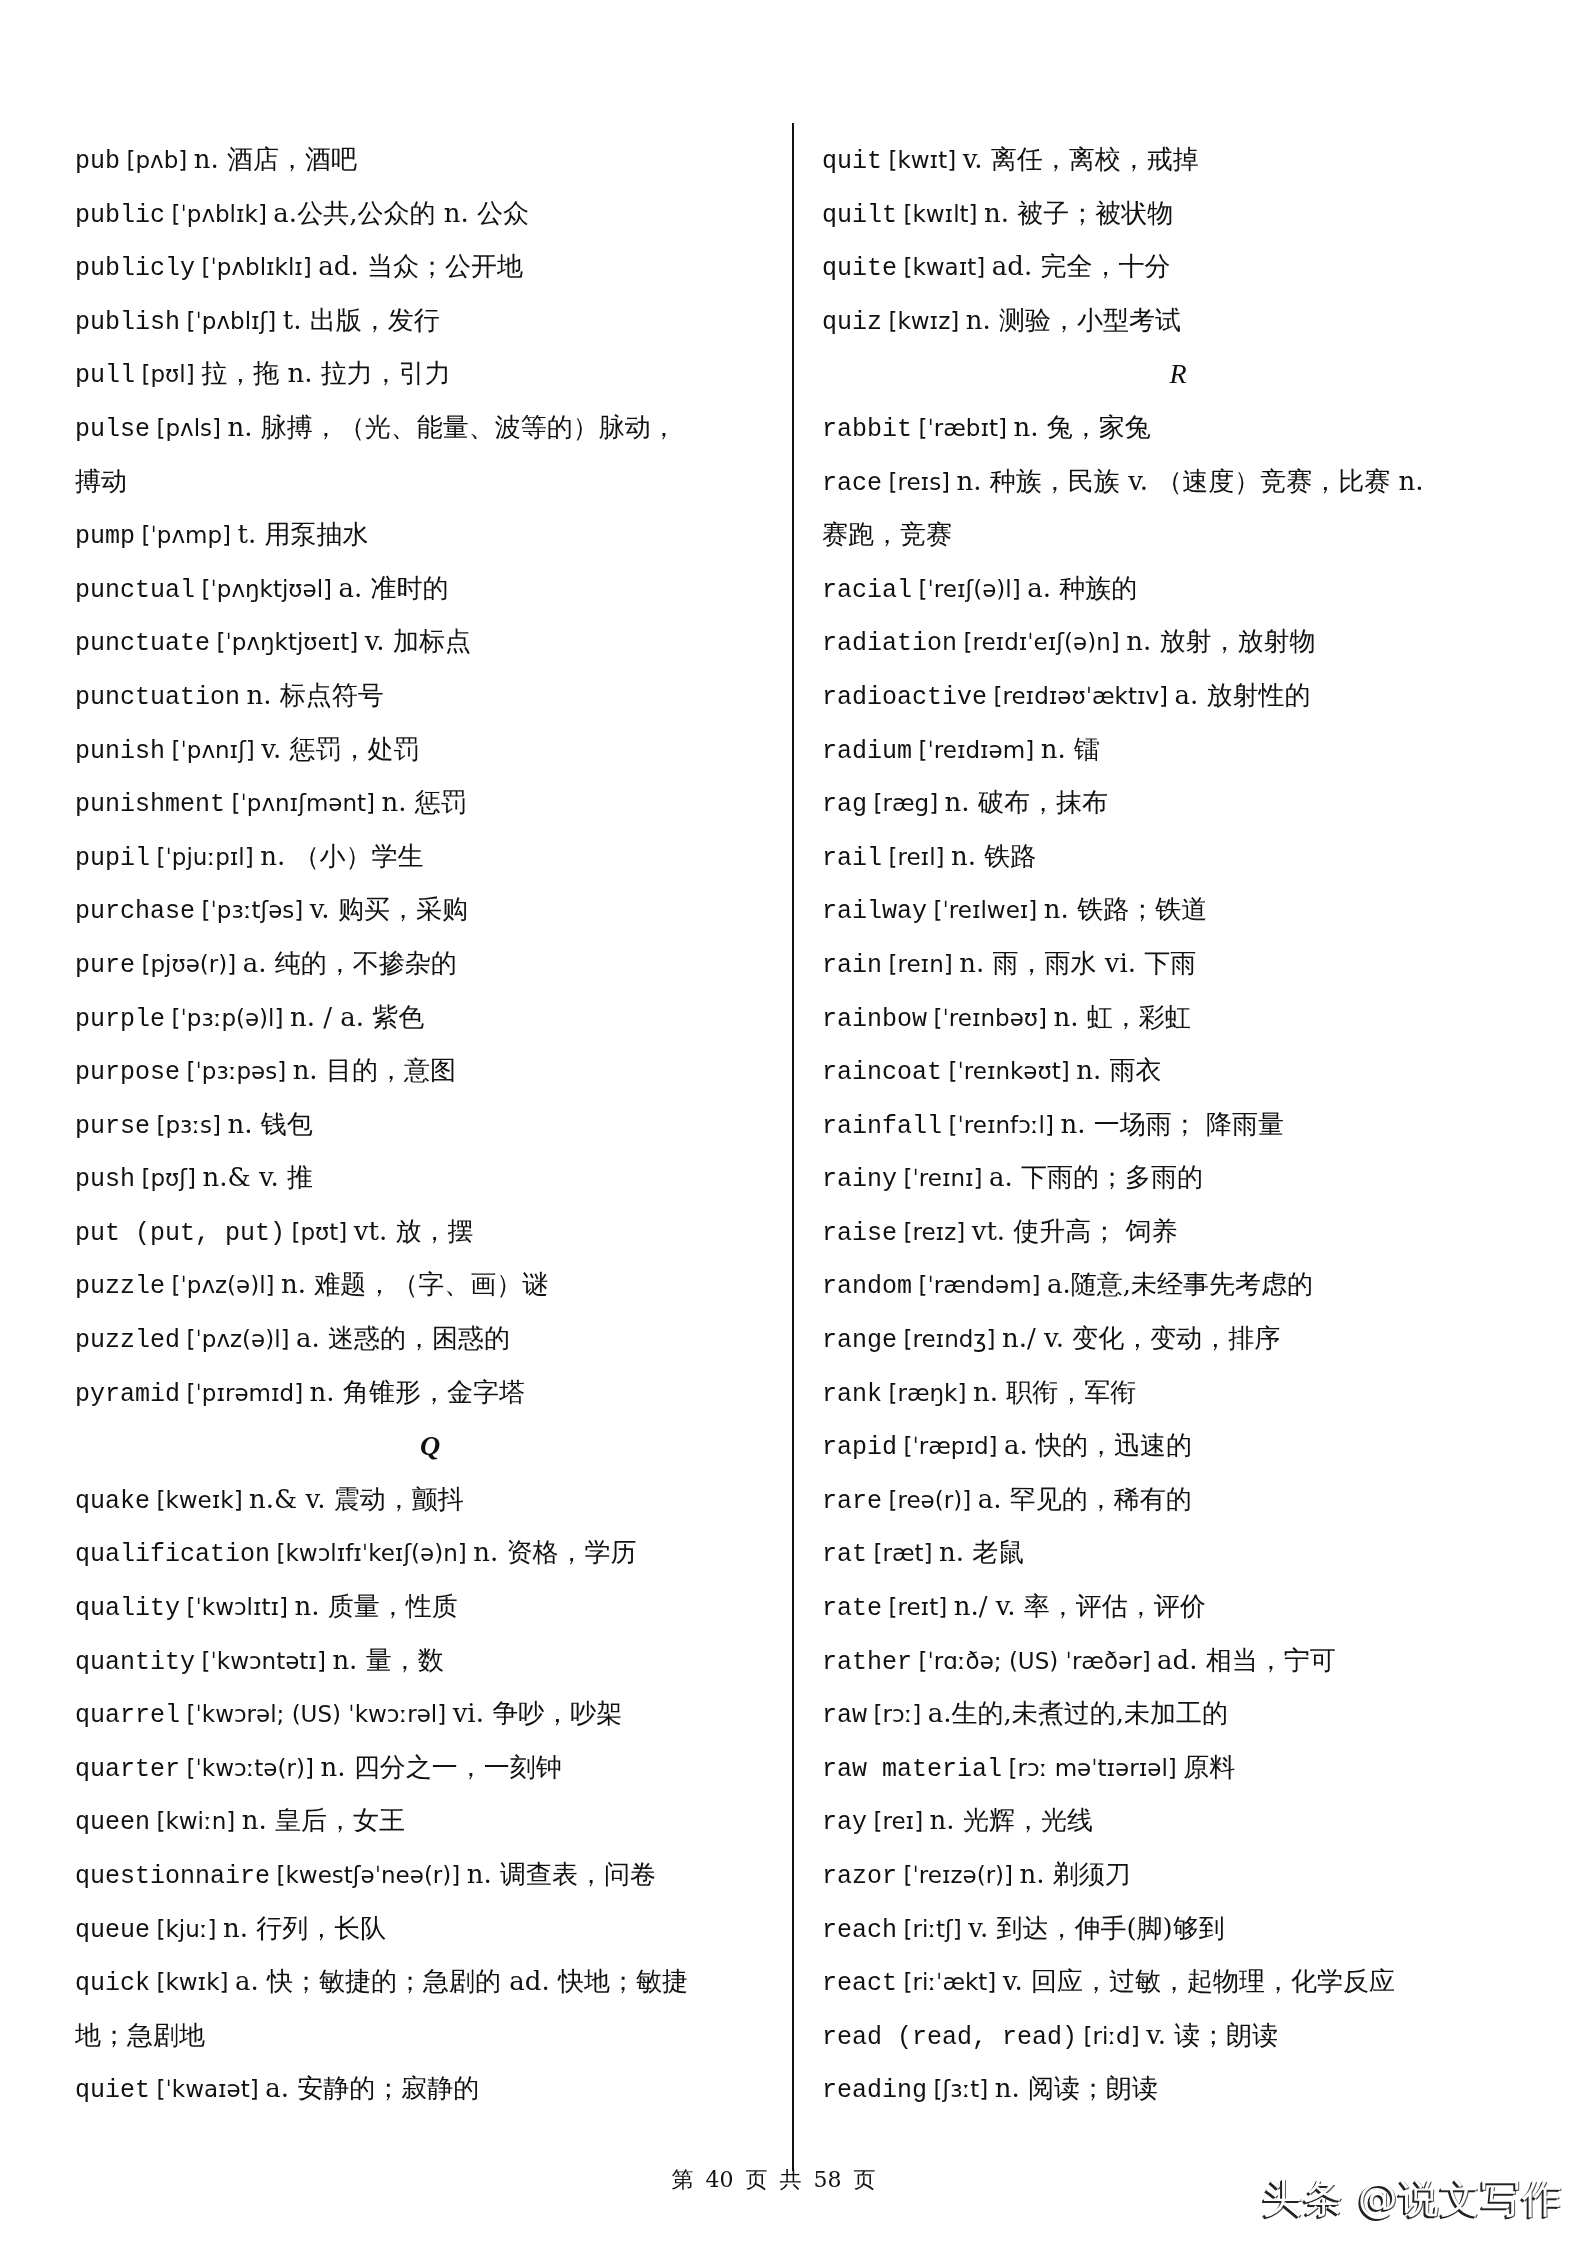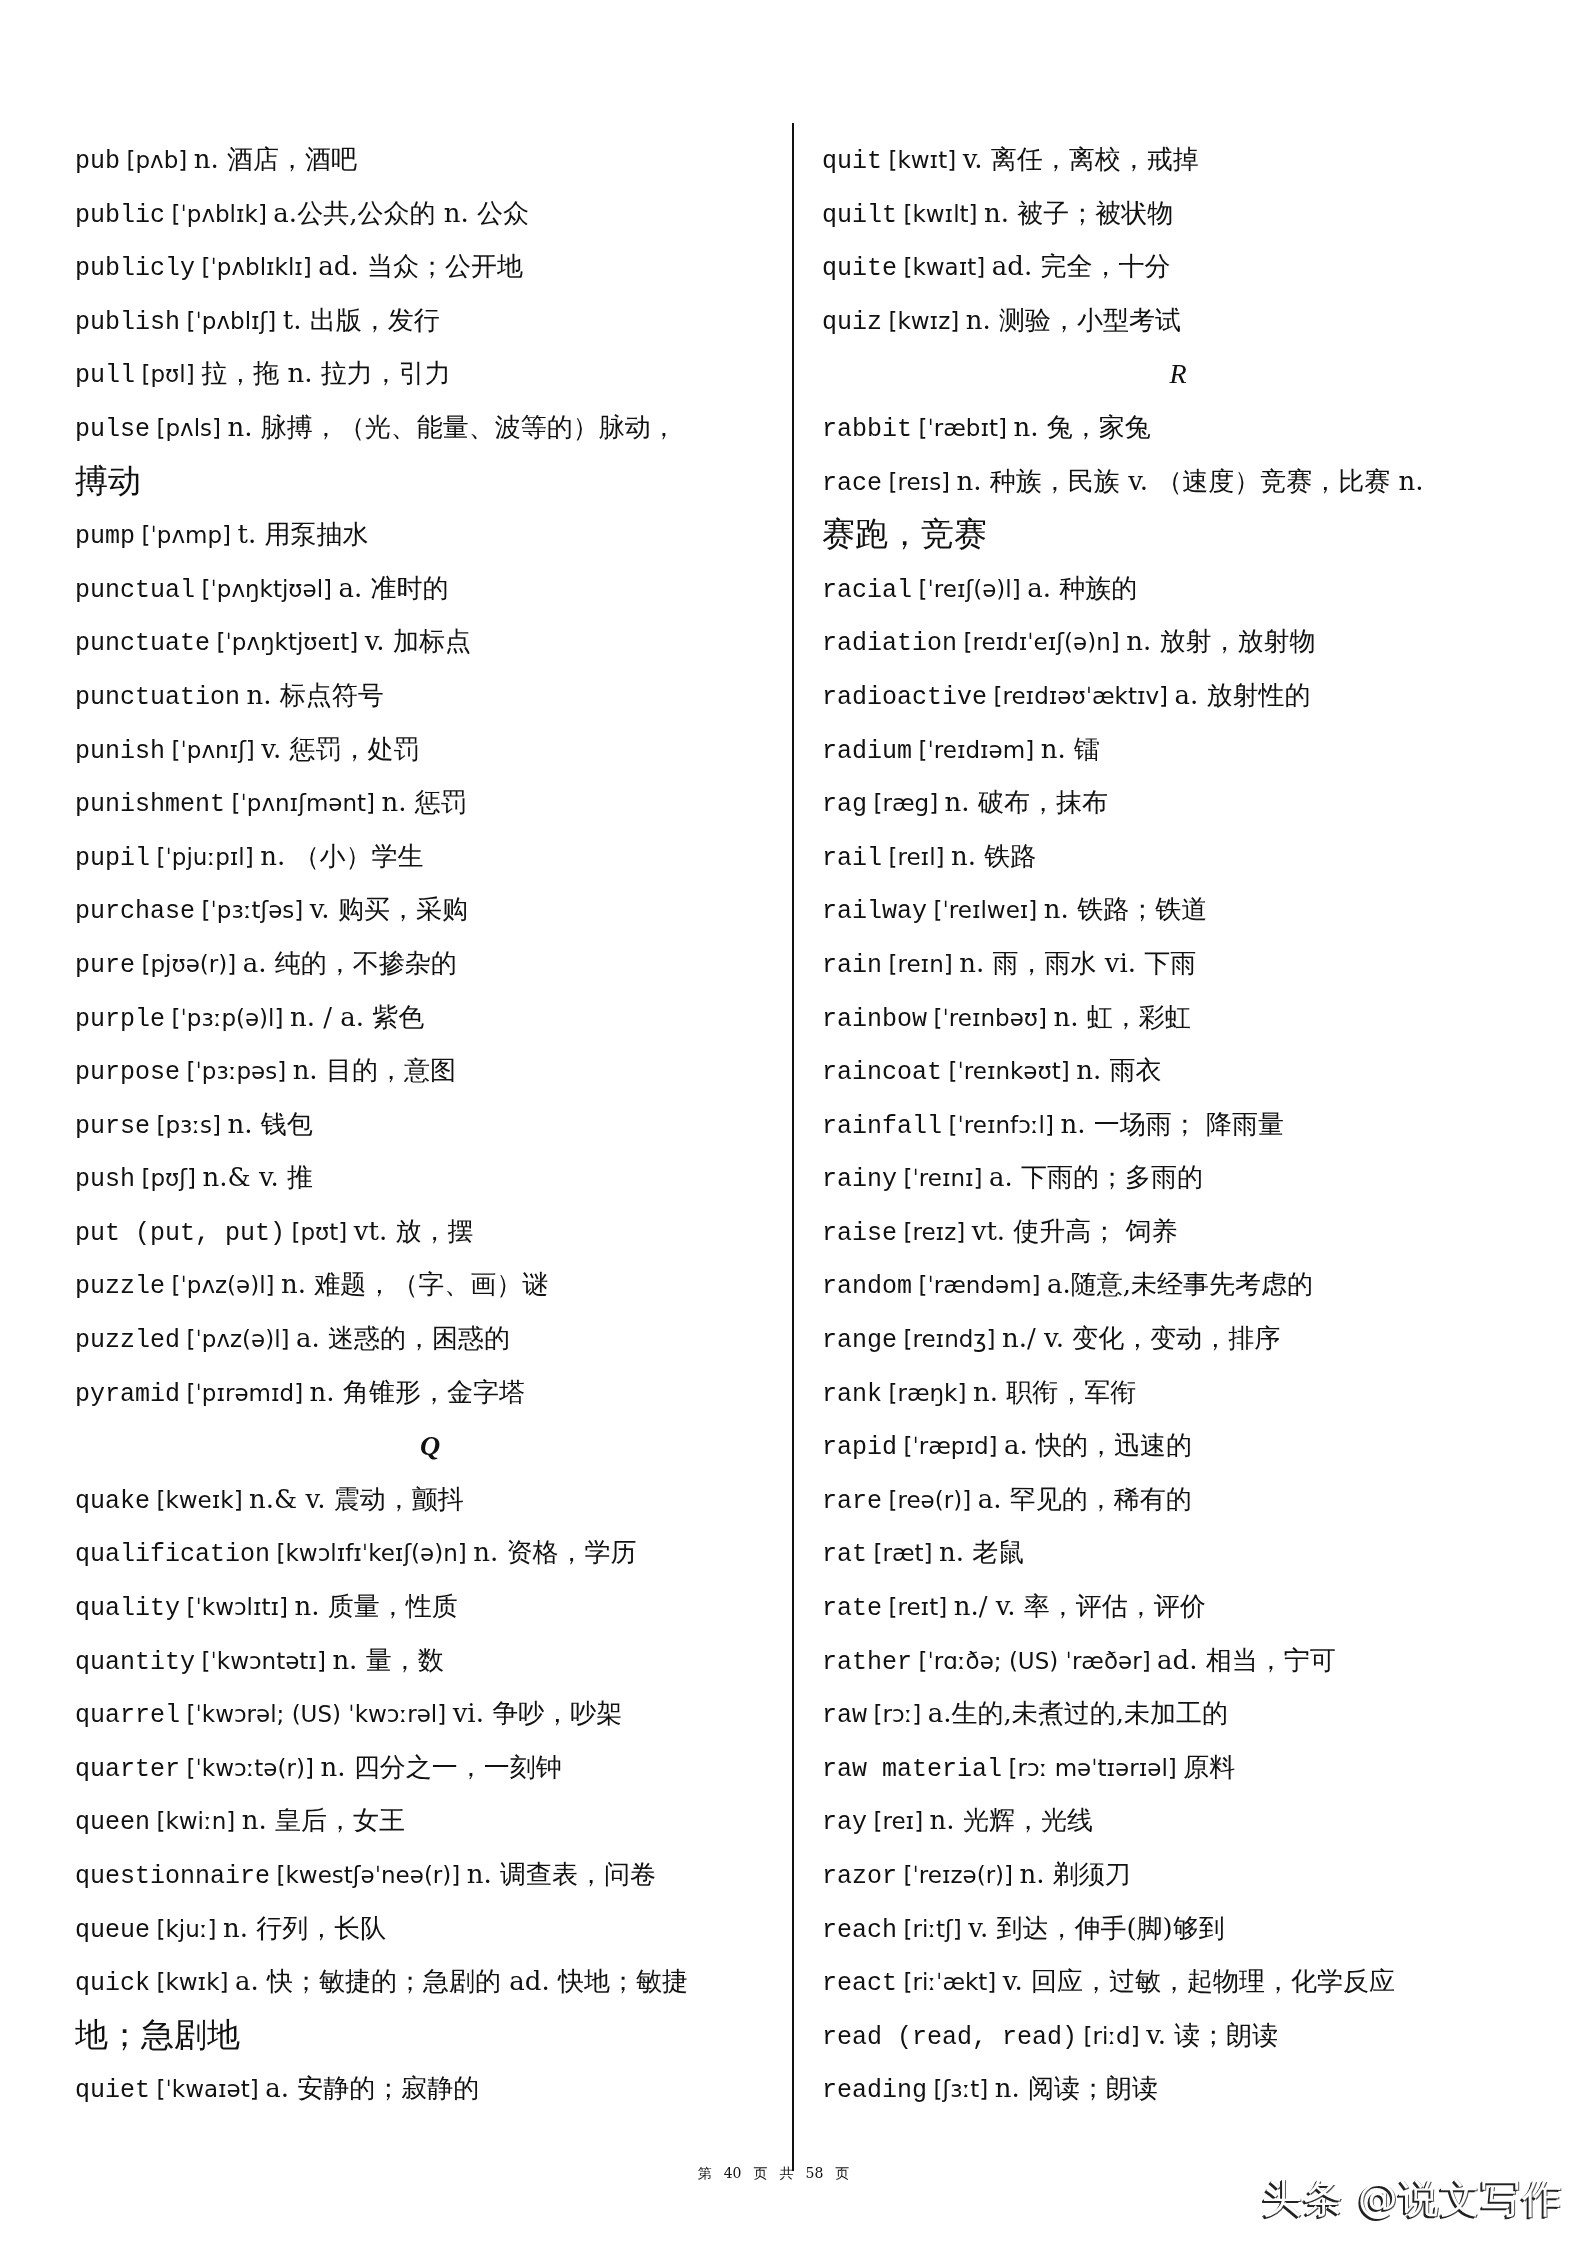--- a/index.html
+++ b/index.html
@@ -6,26 +6,26 @@
   body { width: 1587px; height: 2245px; position: relative; overflow: hidden;
          font-family: "Liberation Serif", "DejaVu Serif", serif; color: #111; }
   .page { position: absolute; left: 0; top: 13px; width: 1587px; height: 1837px; }
   .col { position: absolute; top: 120px; }
   .col.left { left: 75px; width: 710px; }
   .col.right { left: 822px; width: 712px; }
   .line { height: 53.6px; line-height: 53.6px; font-size: 26px; white-space: nowrap; }
   .word { font-family: "Liberation Mono", "DejaVu Sans Mono", monospace; font-size: 25px; letter-spacing: 0px; }
   .phon { font-family: "DejaVu Sans", sans-serif; font-size: 23px; }
   .gloss { font-family: "DejaVu Serif", "Liberation Serif", serif; font-size: 26px; }
-  .cont { font-family: Liberation Serif, serif; font-size: 33px; }
+  .cont { font-family: Liberation Serif, serif; font-size: 26px; }
   .letter-head { text-align: center; font-style: italic; font-size: 28px; font-family: "Liberation Serif", serif; }
   .letter-head.bold { font-weight: bold; }
   .divider { position: absolute; left: 792px; top: 110px; width: 2px; height: 2048px; background: #111; }
   .footer { position: absolute; left: 0; width: 1587px; top: 2152px; text-align: center;
-            font-size: 14px; font-family: "DejaVu Serif", serif; padding-right: 40px; box-sizing: border-box; }
+            font-size: 22px; font-family: "DejaVu Serif", serif; padding-right: 40px; box-sizing: border-box; }
   .footer span { margin: 0 6px; }
   .watermark { position: absolute; left: 1262px; top: 2158px; font-size: 40px;
                font-family: "DejaVu Sans", sans-serif; color: #fff; letter-spacing: 1px;
                text-shadow: -2px 2px 0 #222, -1px 1px 0 #222, 1px 1px 0 #555; }
 </style>
 </head>
 <body>
 
 <div class="page">
   <div class="col left" id="col-left">

